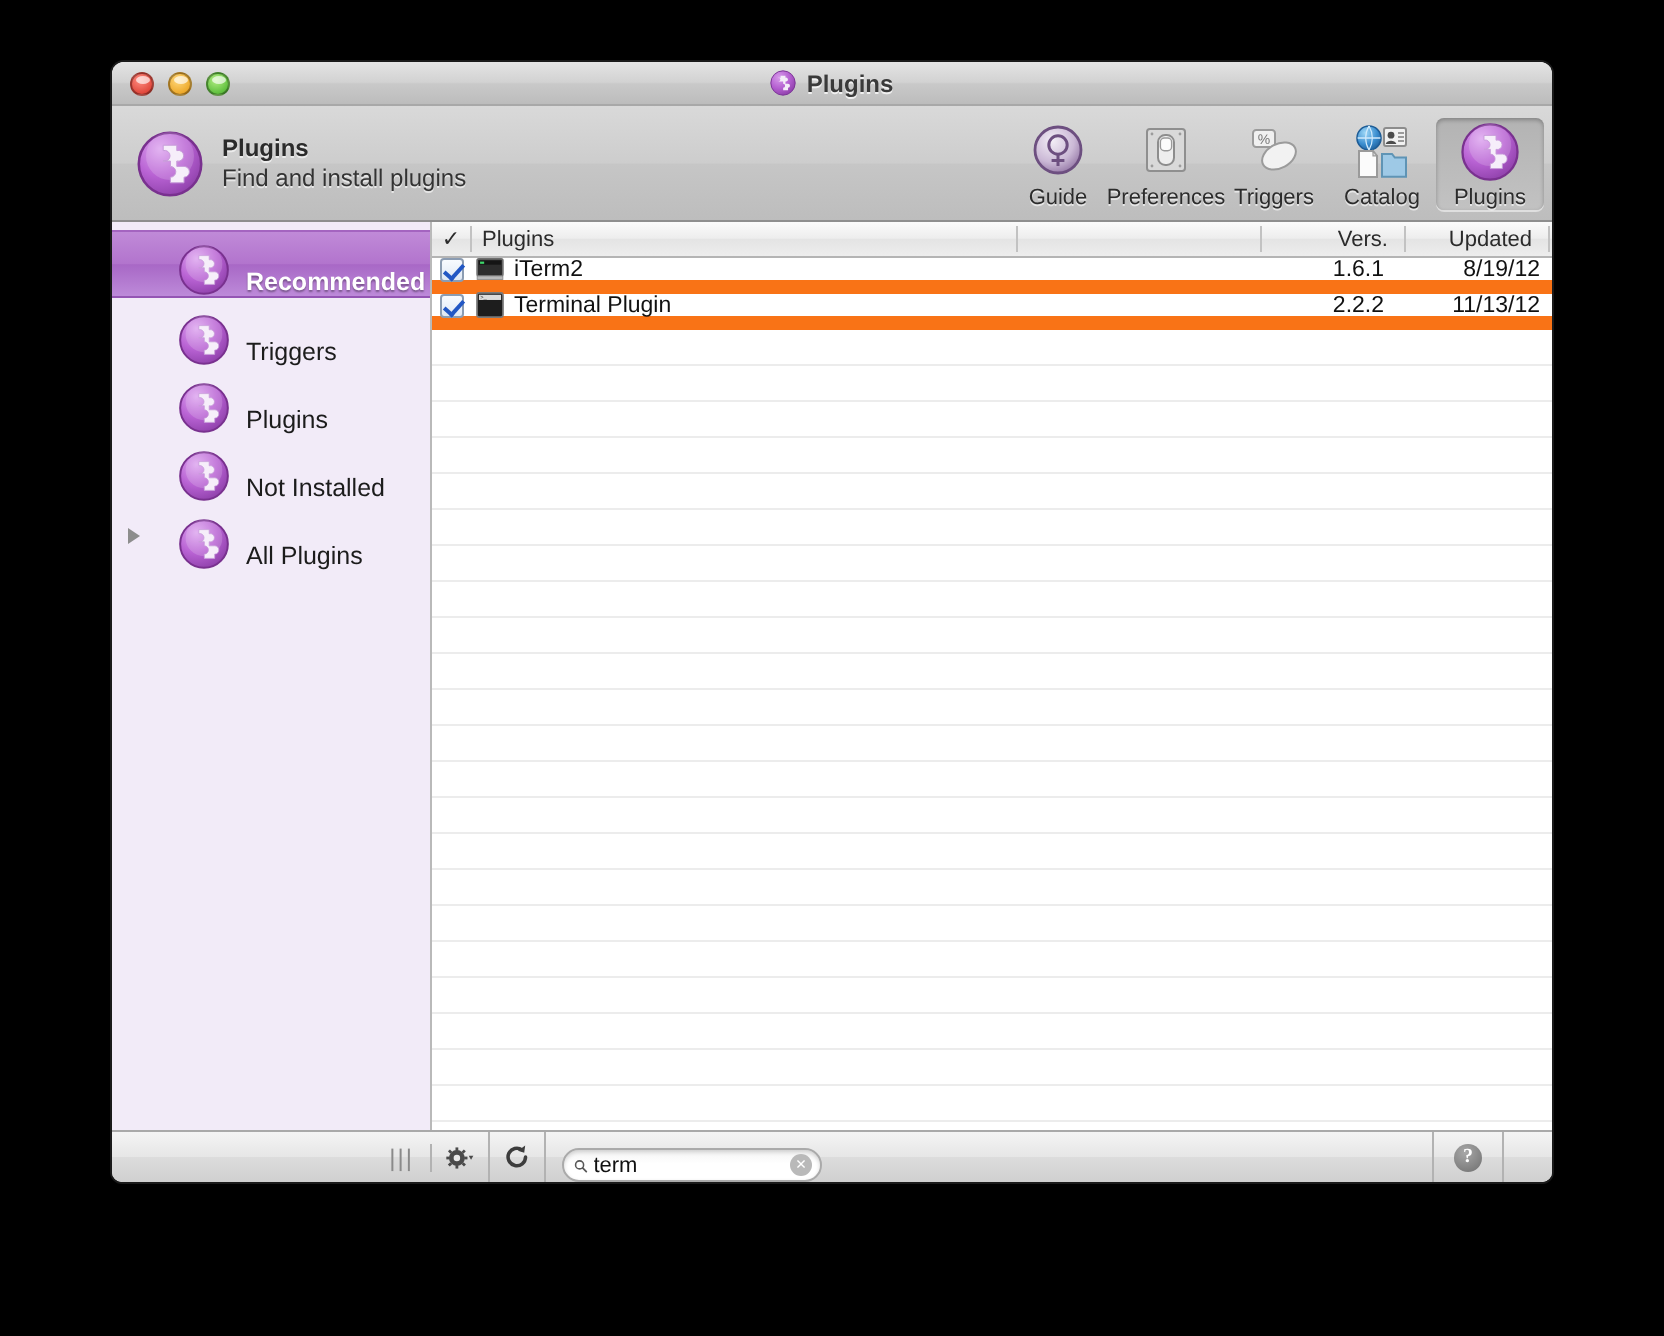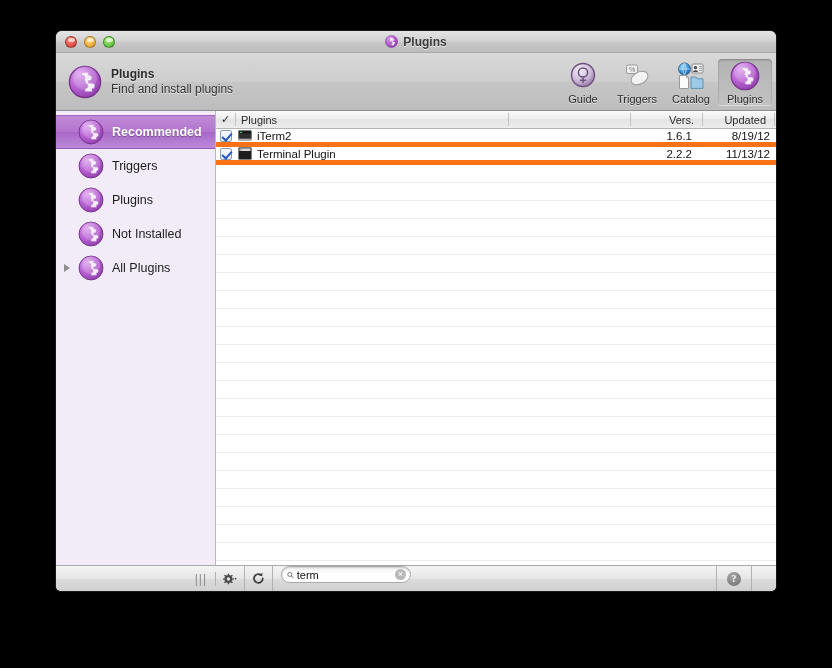--- a/index.html
+++ b/index.html
@@ -103,22 +103,22 @@
   .sidebar {
     width: 160px;
     flex: 0 0 160px;
     background: #f2ebf8;
     border-right: 1px solid #b9b9b9;
     padding-top: 4px;
     overflow: hidden;
   }
   .side-item {
     height: 34px;
-    display: flex; align-items: center;
-    padding-left: 22px;
+    display: flex; align-items: flex-end;
+    padding-left: 33px;
     gap: 8px;
     position: relative;
   }
   .side-item.selected {
     background: linear-gradient(to bottom, #c08ad8 0%, #b274cd 50%, #a868c6 51%, #bd8ad9 100%);
     border-top: 1px solid #a464c0;
     border-bottom: 1px solid #9455b4;
   }
   .side-item.selected .side-label {
     color: #fff; font-weight: bold;
@@ -153,21 +153,21 @@
   .th-name  { flex: 1 1 auto; padding-left: 6px; }
   .th-gap   { width: 122px; }
   .th-vers  { width: 72px; justify-content: flex-end; padding-right: 8px; padding-left: 12px; }
   .th-upd   { width: 72px; justify-content: flex-end; padding-right: 8px; }
   .th-end   { width: 2px; }
 
   .tbody { flex: 1 1 auto; overflow: hidden; position: relative; }
   .row {
     height: 18px;
     display: flex; align-items: center;
-    border-bottom: 5px solid #f97316;
+    border-bottom: 7px solid #f97316;
     font-size: 11.5px; color: #111;
   }
   .row .c-check { width: 19px; display: flex; align-items: center; justify-content: center; }
   .row .c-icon  { width: 20px; display: flex; align-items: center; justify-content: center; }
   .row .c-name  { flex: 1 1 auto; padding-left: 2px; white-space: nowrap; overflow: hidden; }
   .row .c-vers  { width: 72px; text-align: right; padding-right: 10px; }
   .row .c-upd   { width: 74px; text-align: right; padding-right: 6px; }
 
   .cb {
     width: 12px; height: 12px;
@@ -201,21 +201,21 @@
     padding-right: 8px;
     border-right: 1px solid #b2b2b2;
     color: #8a8a8a; font-size: 12px; letter-spacing: 1px;
   }
   .bb-seg {
     height: 100%;
     display: flex; align-items: center; justify-content: center;
     border-right: 1px solid #b2b2b2;
     padding: 0 7px;
   }
-  .bb-spacer { flex: 1 1 auto; height: 100%; display: flex; align-items: flex-start; padding-left: 8px; }
+  .bb-spacer { flex: 1 1 auto; height: 100%; display: flex; align-items: flex-end; padding-left: 8px; }
 
   .searchfield {
     width: 130px; height: 17px;
     border-radius: 9px;
     background: linear-gradient(to bottom, #f3f3f3, #ffffff 45%);
     border: 1px solid #aaa;
     box-shadow: inset 0 1px 2px rgba(0,0,0,0.16);
     display: flex; align-items: center;
     padding: 0 4px 0 5px;
     gap: 3px;
@@ -316,20 +316,34 @@
               </defs>
             <circle cx="15" cy="14" r="11.5" fill="url(#gg)" stroke="#6d4f80" stroke-width="1.4"></circle>
             <circle cx="15" cy="11.5" r="4.6" fill="none" stroke="#6d4f80" stroke-width="1.5"></circle>
             <line x1="15" y1="16.1" x2="15" y2="22" stroke="#6d4f80" stroke-width="1.5"></line>
             <line x1="11.8" y1="19.2" x2="18.2" y2="19.2" stroke="#6d4f80" stroke-width="1.5"></line>
           </svg>
         </span>
         <span class="lbl">Guide</span>
       </div>
 
+      <div class="tb-btn">
+        <span class="tb-ico">
+          <svg width="30" height="30" viewBox="0 0 30 30">
+            <rect x="5.5" y="3.5" width="19" height="21" rx="1.5" fill="#d9d9d9" stroke="#8f8f8f"></rect>
+            <rect x="11" y="6.5" width="8" height="15" rx="3.6" fill="#eee" stroke="#8d8d8d"></rect>
+            <rect x="12.2" y="8" width="5.6" height="6.4" rx="2" fill="#fcfcfc" stroke="#9a9a9a" stroke-width="0.7"></rect>
+            <circle cx="8" cy="6" r="0.7" fill="#9c9c9c"></circle>
+              <circle cx="22" cy="6" r="0.7" fill="#9c9c9c"></circle>
+            <circle cx="8" cy="22" r="0.7" fill="#9c9c9c"></circle>
+              <circle cx="22" cy="22" r="0.7" fill="#9c9c9c"></circle>
+          </svg>
+        </span>
+        <span class="lbl">Preferences</span>
+      </div>
 
       <div class="tb-btn">
         <span class="tb-ico">
           <svg width="30" height="30" viewBox="0 0 30 30">
             <rect x="4.5" y="4" width="11" height="8.5" rx="1.6" fill="#f0f0f0" stroke="#9b9b9b"></rect>
             <text x="10" y="11" font-size="7" text-anchor="middle" fill="#777" font-family="'Liberation Sans',sans-serif">%</text>
             <ellipse cx="17.5" cy="17" rx="9" ry="6" transform="rotate(-28 17.5 17)" fill="#f2f2f2" stroke="#9b9b9b"></ellipse>
           </svg>
         </span>
         <span class="lbl">Triggers</span>

